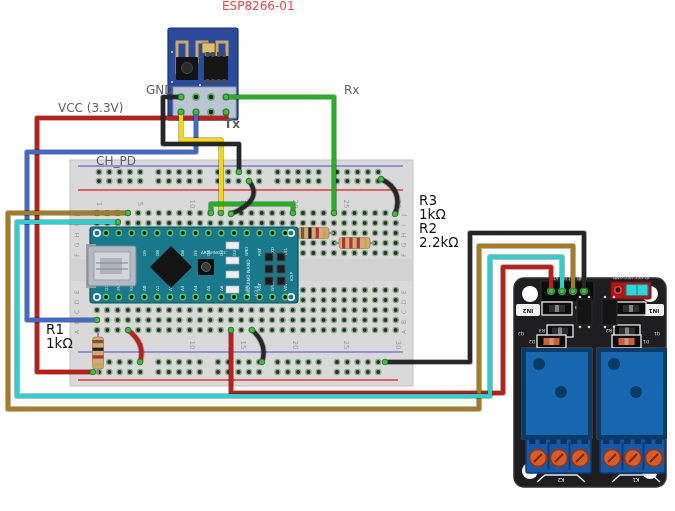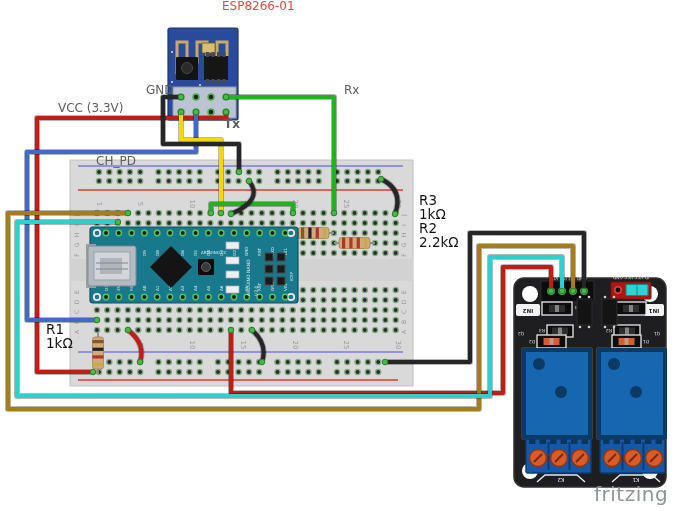--- a/index.html
+++ b/index.html
@@ -678,14 +678,13 @@
   <div class="lbl g t-rx">Rx</div>
   <div class="lbl g t-tx">Tx</div>
   <div class="lbl g t-vcc">VCC (3.3V)</div>
   <div class="lbl g t-chpd">CH_PD</div>
   <div class="lbl b t-r3n">R3</div>
   <div class="lbl b t-r3v">1kΩ</div>
   <div class="lbl b t-r2n">R2</div>
   <div class="lbl b t-r2v">2.2kΩ</div>
   <div class="lbl b t-r1n">R1</div>
   <div class="lbl b t-r1v">1kΩ</div>
-  <div class="lbl t-frz">fritzing</div>
 </div>
 
 </body></html>

